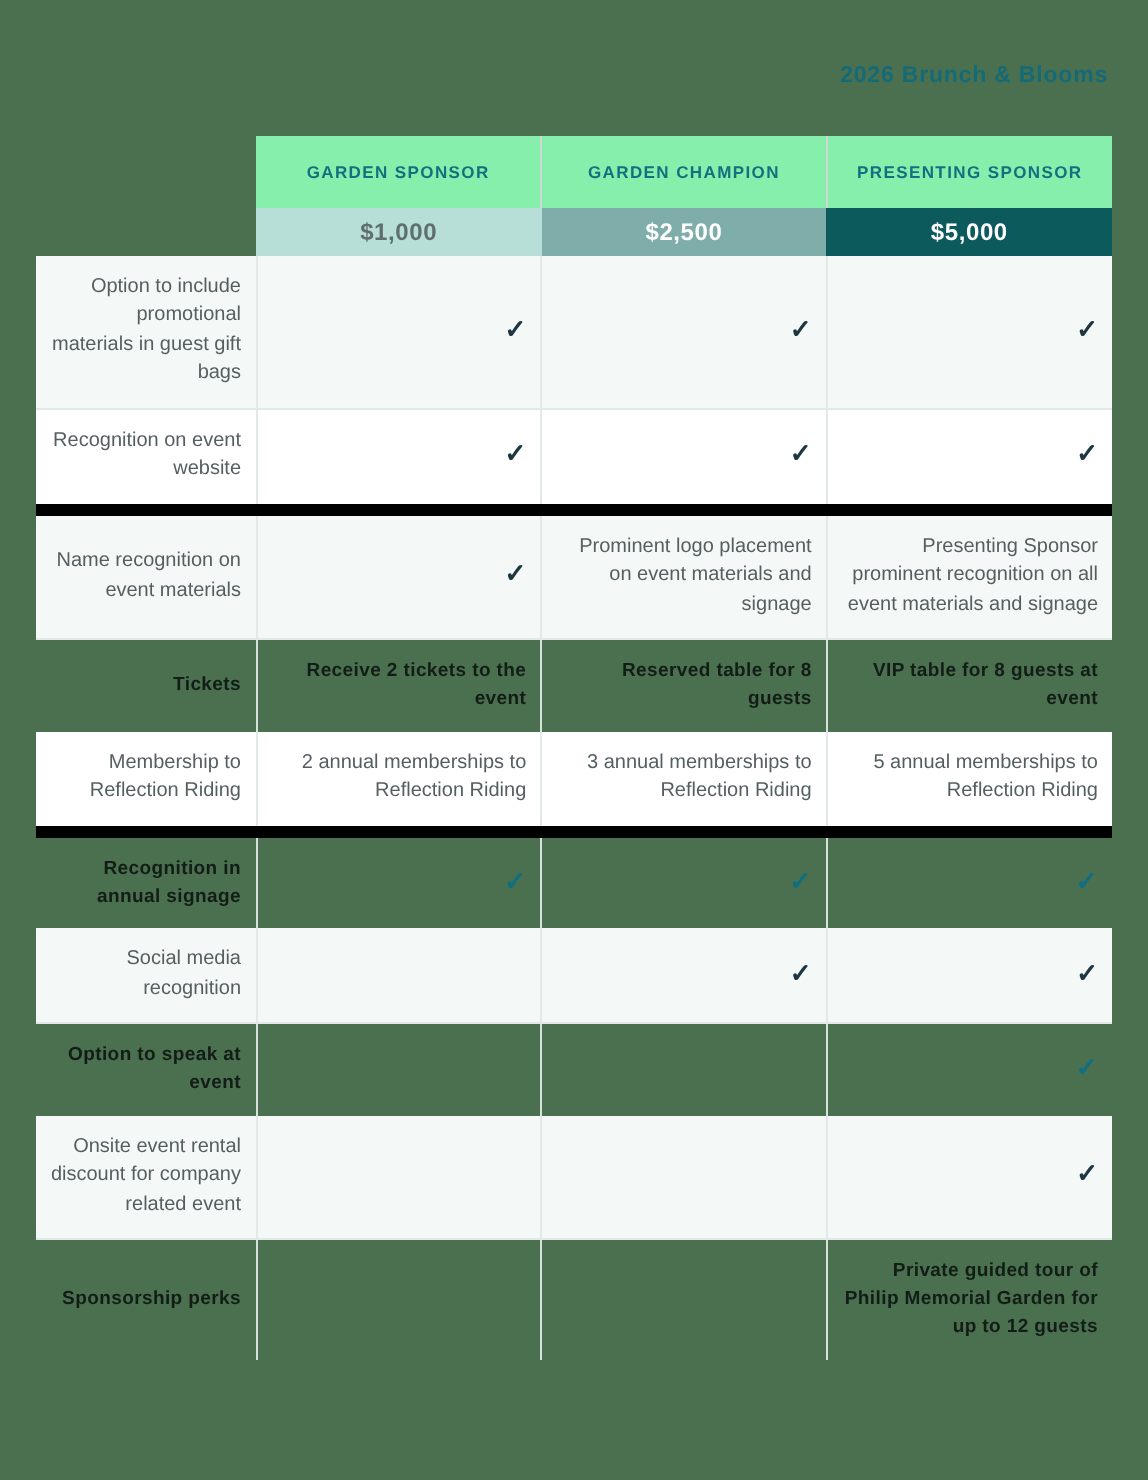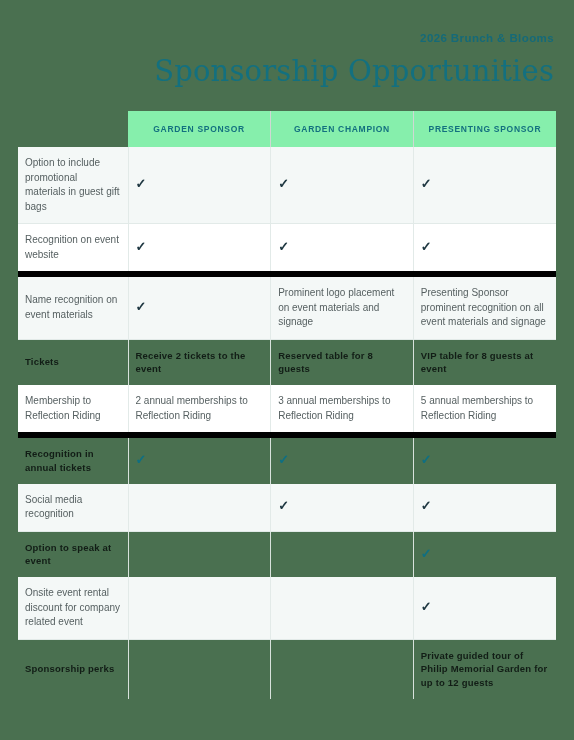--- a/index.html
+++ b/index.html
@@ -47,21 +47,21 @@
     height: 24px; text-align: center; vertical-align: middle;
     font-size: 12px; font-weight: bold; letter-spacing: .3px;
   }
   .price-row td.spacer { background: #4a7050; }
   .p1 { background: #b8ded8; color: #5f6f70; }
   .p2 { background: #7fadaa; color: #ffffff; }
   .p3 { background: #0d5a5c; color: #ffffff; }
 
   
   tbody td {
-    text-align: left; vertical-align: middle;
+    text-align: right; vertical-align: middle;
     padding: 9px 7px; font-size: 10px; line-height: 1.45;
   }
   tbody td.label { font-size: 10px; }
 
   tr.light td { background: #f4f8f7; color: #555f60; border-bottom: 1px solid #e2eae8; }
   tr.white td { background: #ffffff; color: #555f60; border-bottom: 6px solid #000000; }
   tr.dark  td {
     background: #4a7050; color: #121d16;
     font-weight: bold; font-size: 9.5px; letter-spacing: .2px;
   }
@@ -84,21 +84,20 @@
     font-size: 8.3px; letter-spacing: .1px; color: #14707d;
   }
 </style>
 </head>
 <body>
 
 <div class="page">
 
   <div class="header">
     <div class="eyebrow">2026 Brunch &amp; Blooms</div>
-    <h1 class="title">Sponsorship Opportunities</h1>
   </div>
 
   <div class="table-wrap">
     <table>
       <colgroup>
         <col class="c-label">
           <col class="c-tier">
           <col class="c-tier">
           <col class="c-tier">
       </colgroup>
@@ -108,20 +107,26 @@
           <td>
             <div class="tier-name">GARDEN SPONSOR</div>
           </td>
           <td class="sep">
             <div class="tier-name">GARDEN CHAMPION</div>
           </td>
           <td class="sep">
             <div class="tier-name">PRESENTING SPONSOR</div>
           </td>
         </tr>
+        <tr class="price-row">
+          <td class="spacer"></td>
+          <td class="p1">$1,000</td>
+          <td class="p2">$2,500</td>
+          <td class="p3">$5,000</td>
+        </tr>
       </thead>
       <tbody id="table-body">
           <tr class="light">
             <td class="label">Option to include promotional materials in guest gift bags</td>
             <td class="cell"><span class="check">✓</span></td>
             <td class="cell"><span class="check">✓</span></td>
             <td class="cell"><span class="check">✓</span></td>
           </tr>
           <tr class="white">
             <td class="label">Recognition on event website</td>
@@ -141,21 +146,21 @@
             <td class="cell">Reserved table for 8 guests</td>
             <td class="cell">VIP table for 8 guests at event</td>
           </tr>
           <tr class="white">
             <td class="label">Membership to Reflection Riding</td>
             <td class="cell">2 annual memberships to Reflection Riding</td>
             <td class="cell">3 annual memberships to Reflection Riding</td>
             <td class="cell">5 annual memberships to Reflection Riding</td>
           </tr>
           <tr class="dark">
-            <td class="label">Recognition in annual tickets</td>
+            <td class="label">Recognition in annual signage</td>
             <td class="cell"><span class="check">✓</span></td>
             <td class="cell"><span class="check">✓</span></td>
             <td class="cell"><span class="check">✓</span></td>
           </tr>
           <tr class="light">
             <td class="label">Social media recognition</td>
             <td class="cell">
               <span class="empty"></span>
             </td>
             <td class="cell"><span class="check">✓</span></td>

